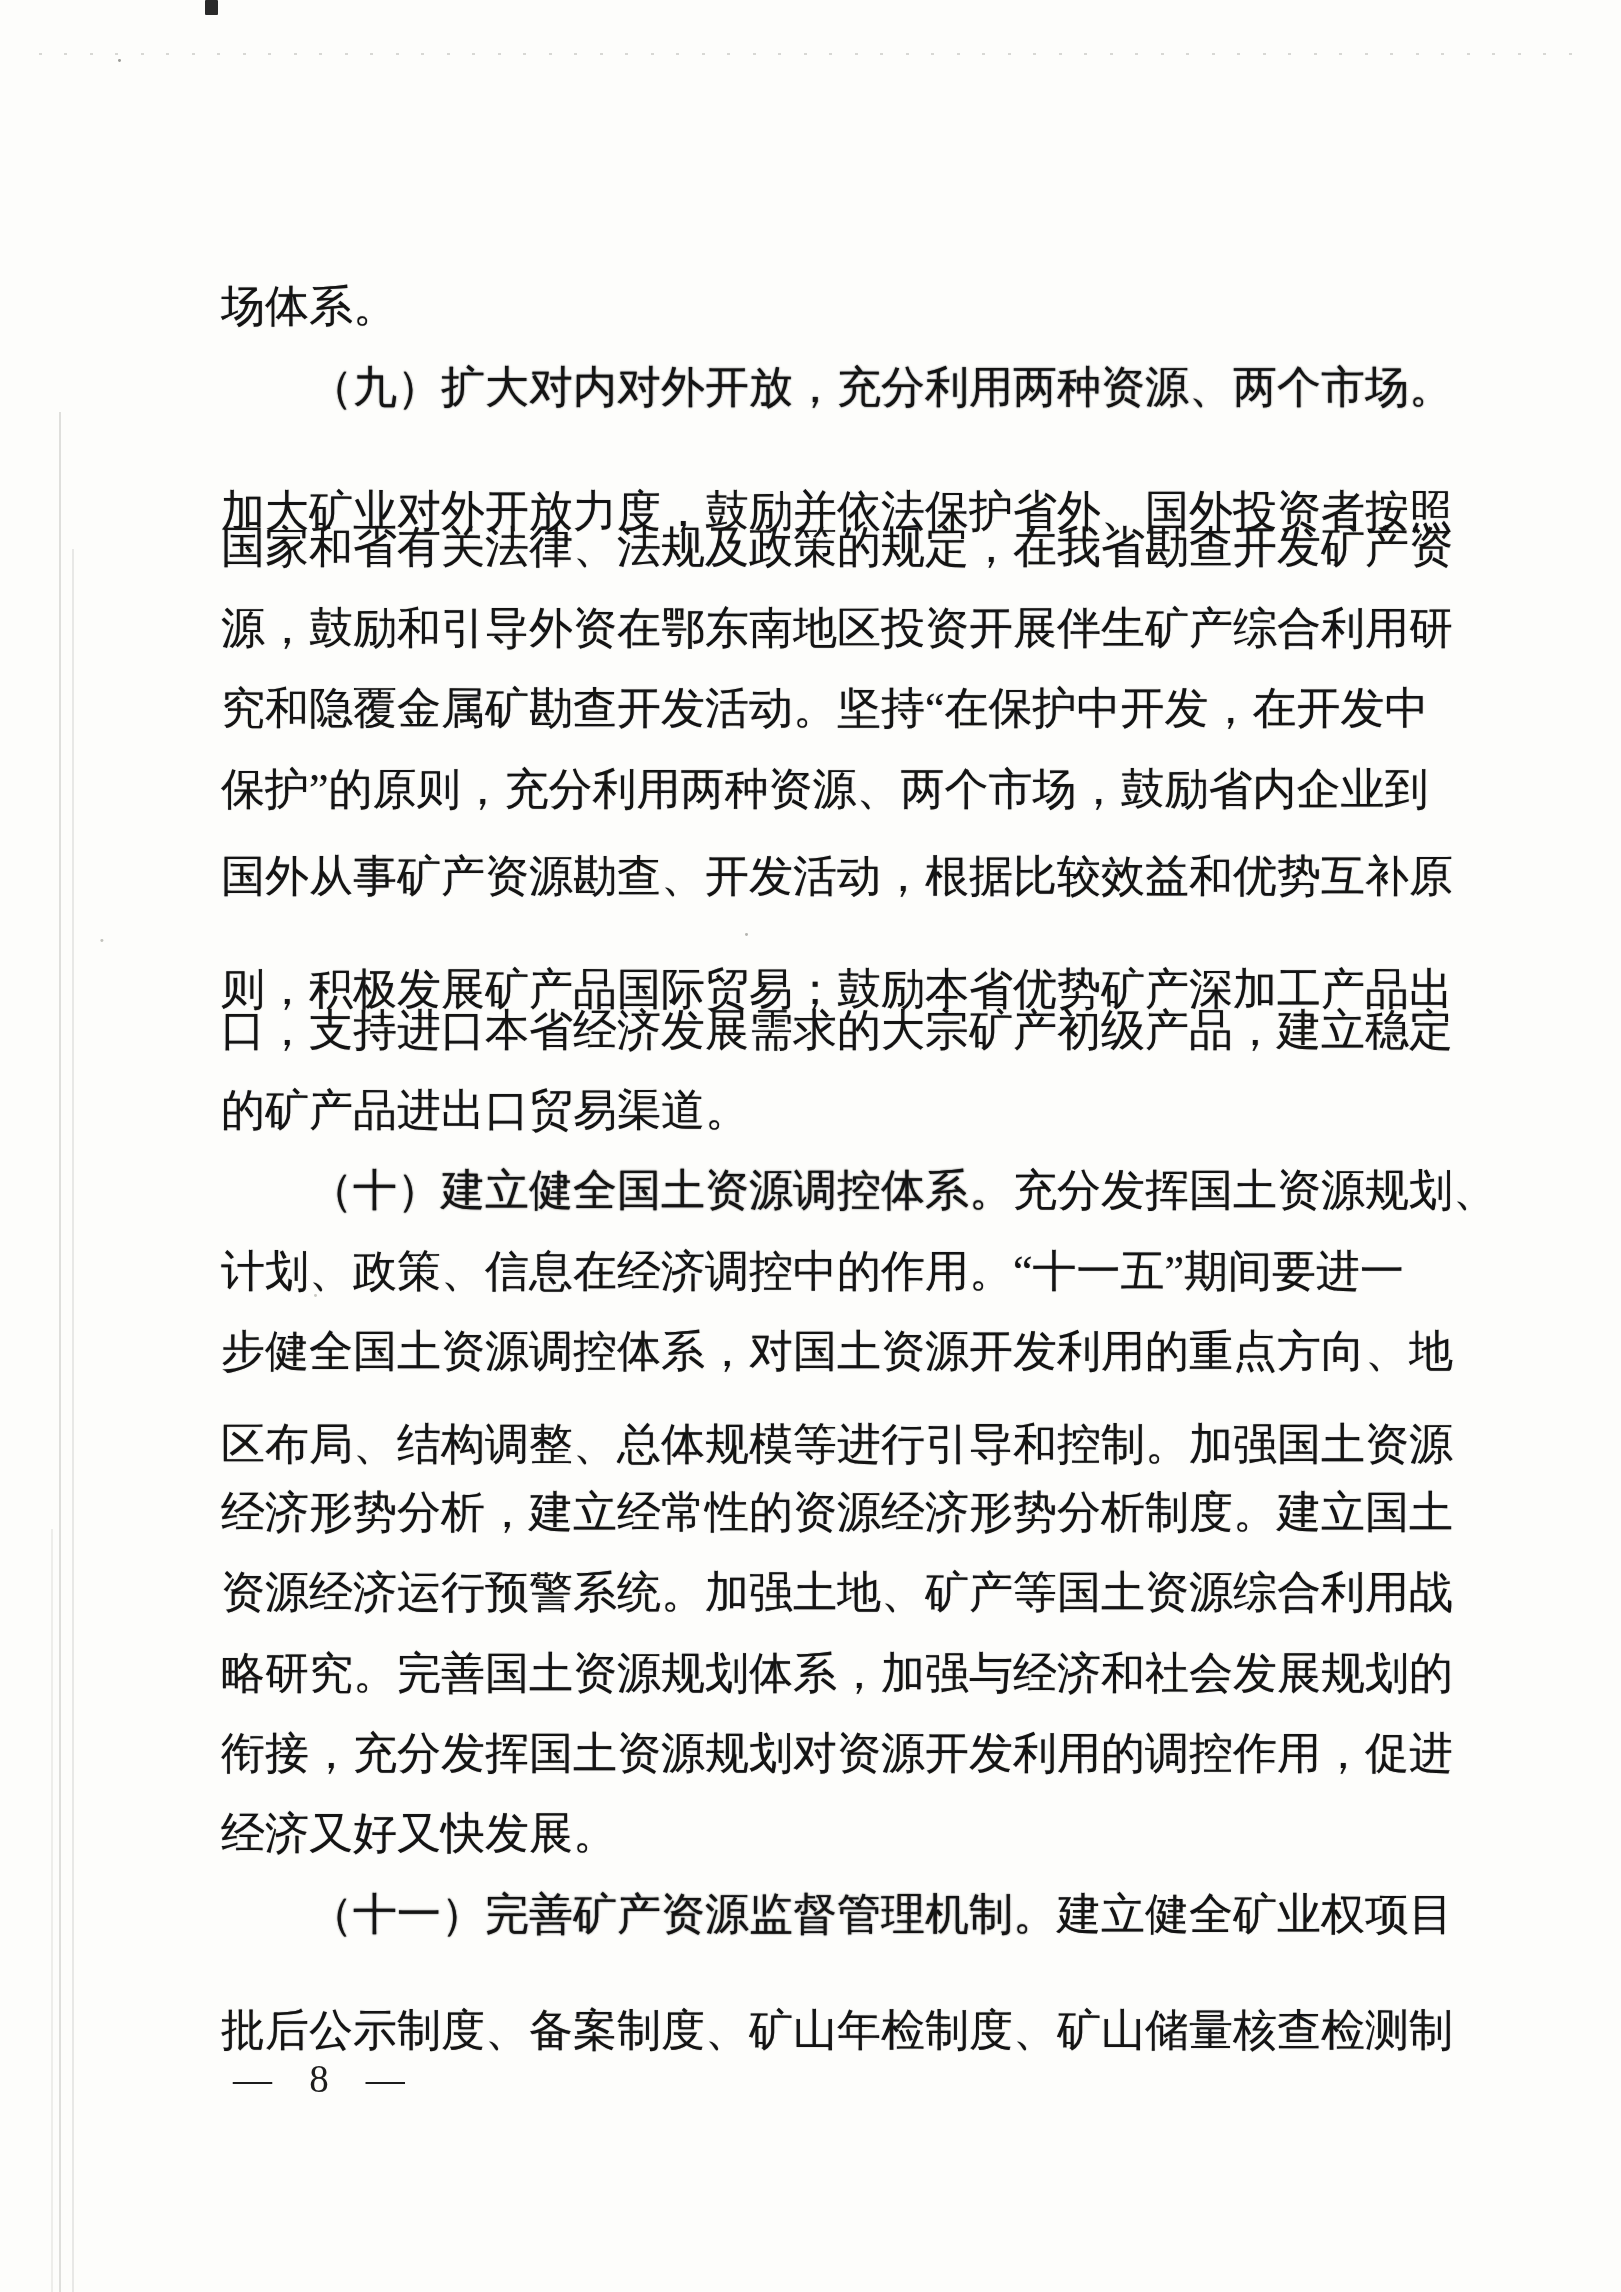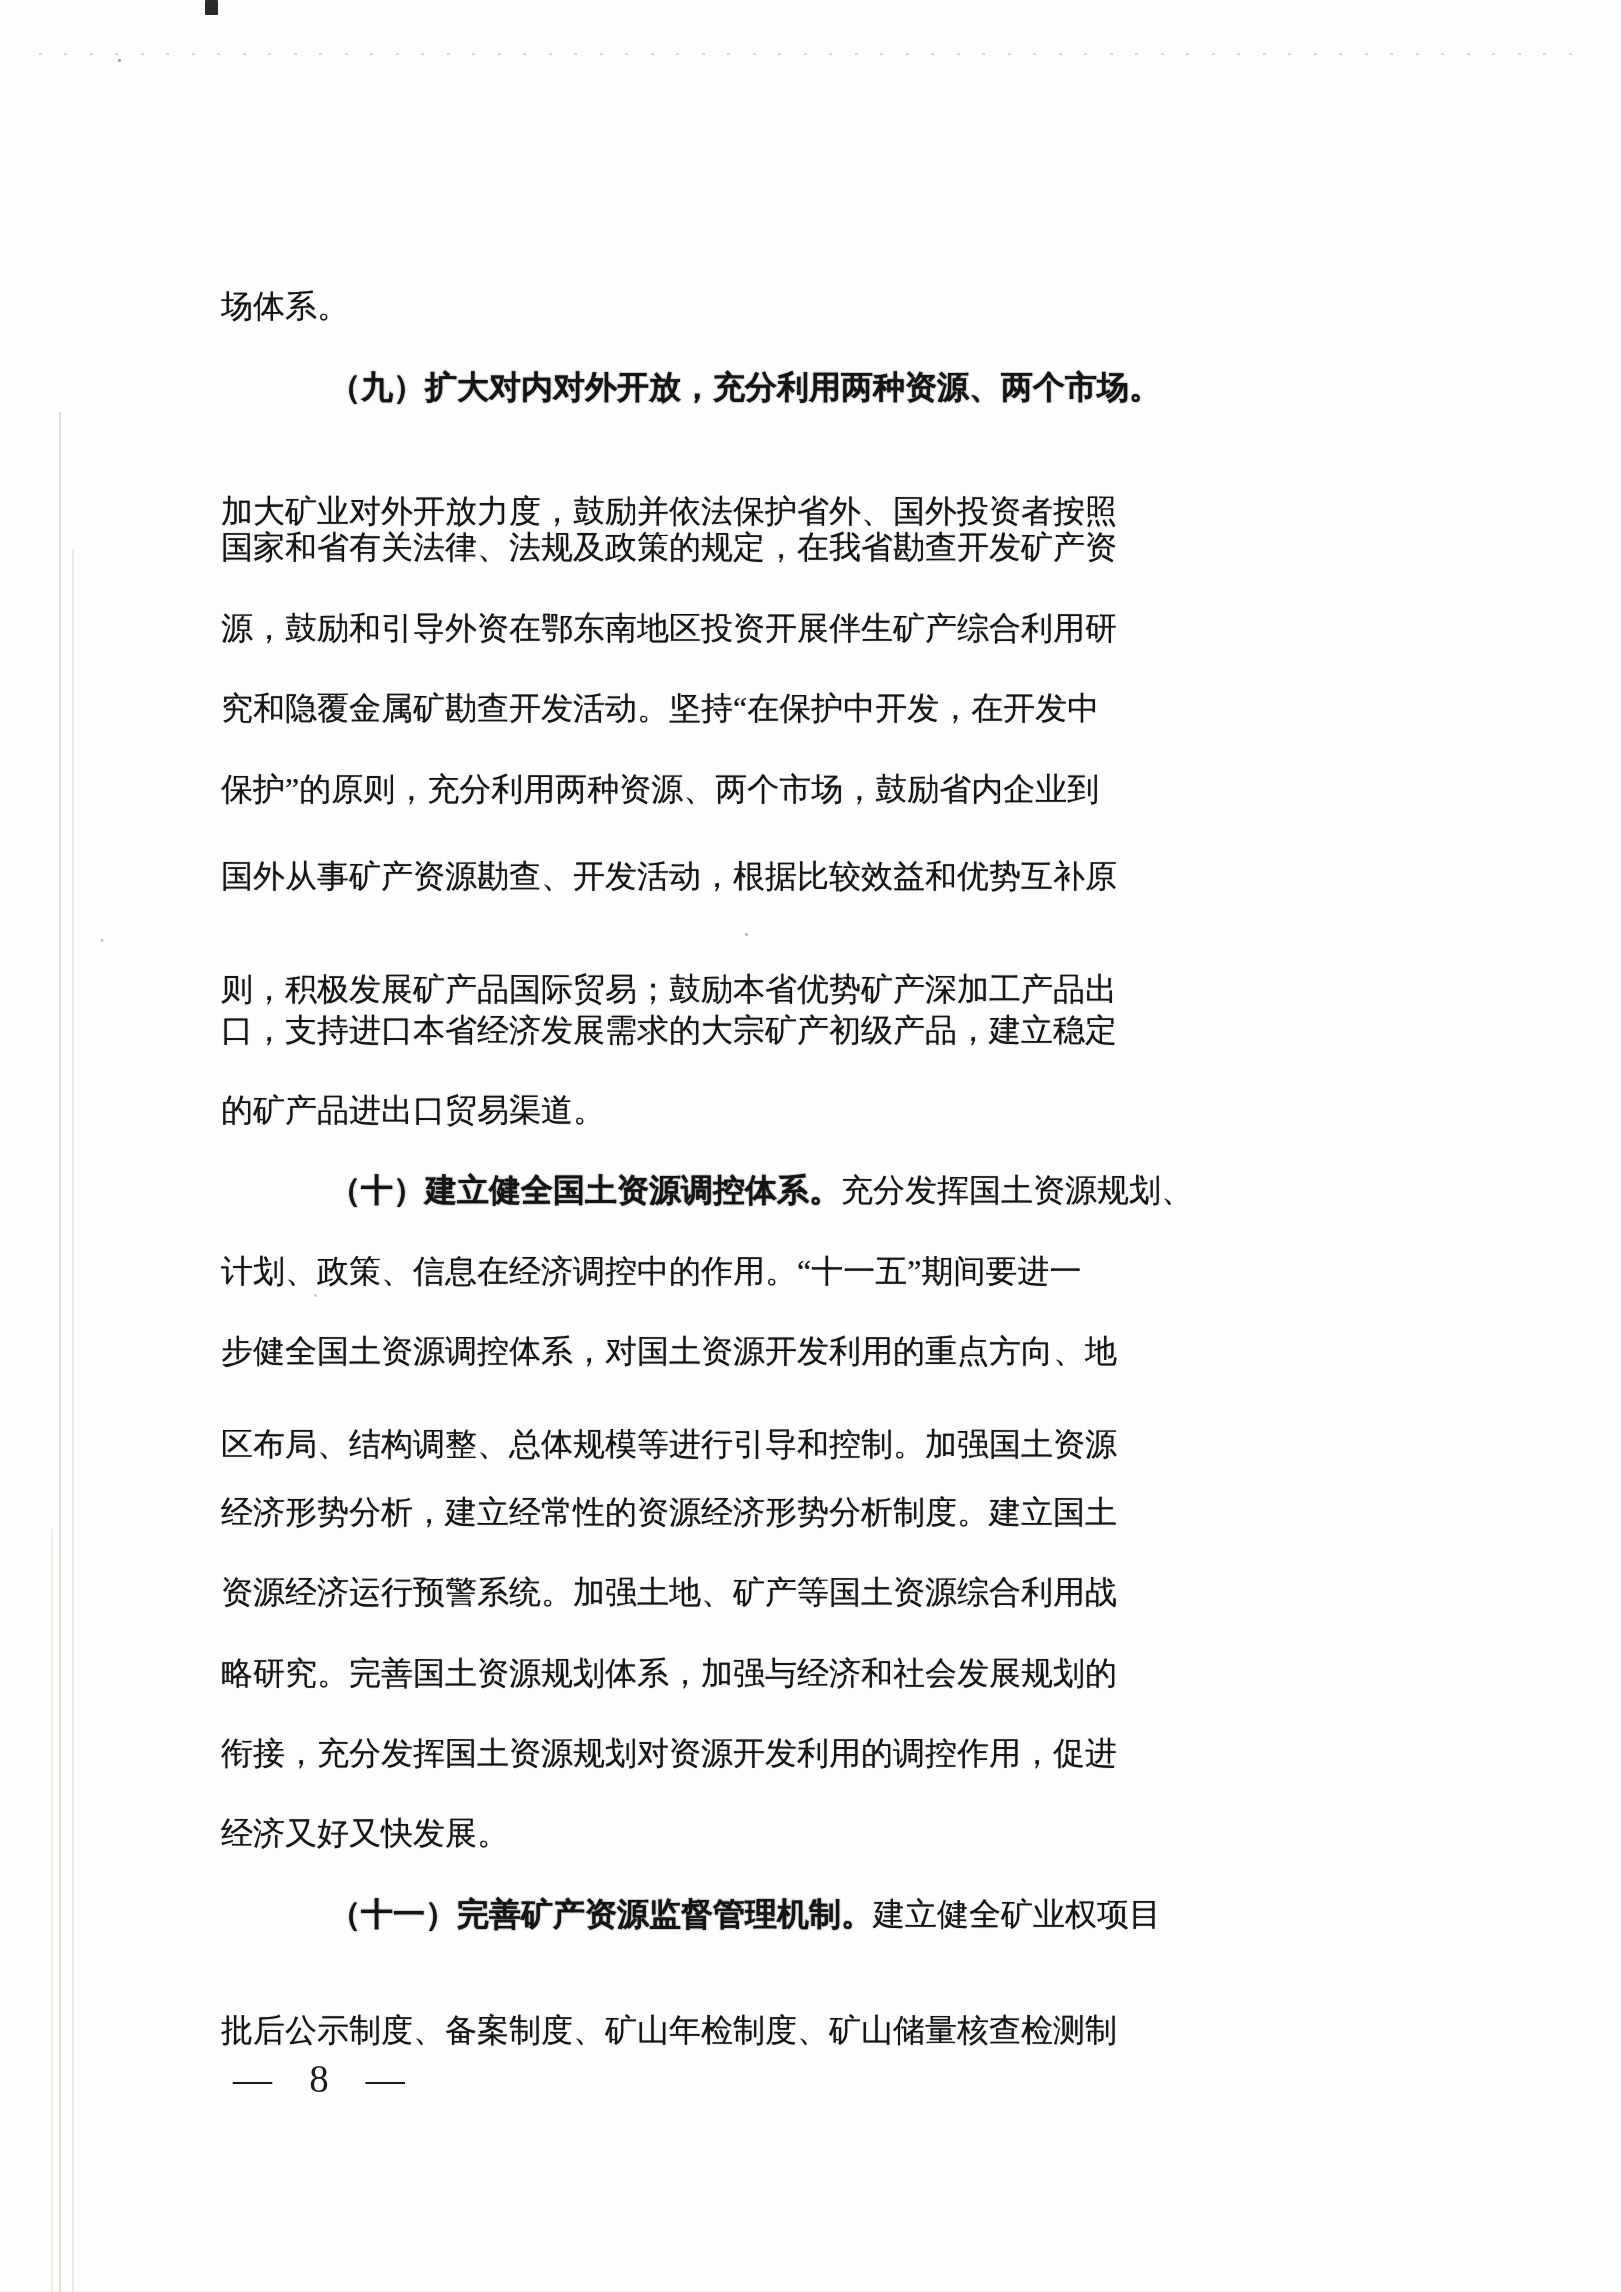--- a/index.html
+++ b/index.html
@@ -9,29 +9,29 @@
     background:#fdfdfb;
     overflow:hidden;
     font-family:"Liberation Serif","DejaVu Serif",serif;
     color:#1a1a1a;
   }
   .text-block{position:absolute;left:0;top:0;width:100%;height:100%;}
   .line{
     position:absolute;
     left:221px;
     height:59px;
-    font-size:32px;
+    font-size:44px;
     line-height:59px;
     letter-spacing:0px;
     white-space:nowrap;
     color:#141414;
     text-shadow:0 0 1px rgba(20,20,20,.55);
   }
   .line.indent{left:309px;}
-  .line .hd{font-weight:700;text-shadow:0 0 1.6px rgba(10,10,10,.9);margin-left:20px;}
+  .line .hd{font-weight:400;text-shadow:0 0 1.6px rgba(10,10,10,.9);}
   .footer{
     position:absolute;
     left:233px;top:2056px;
     font-size:39px;
     letter-spacing:13.7px;
     color:#1c1c1c;
   }
   
   .scratch{position:absolute;background:#cfcfcb;}
   .scratch.s1{left:59px;top:412px;width:2px;height:1881px;opacity:.65;}

